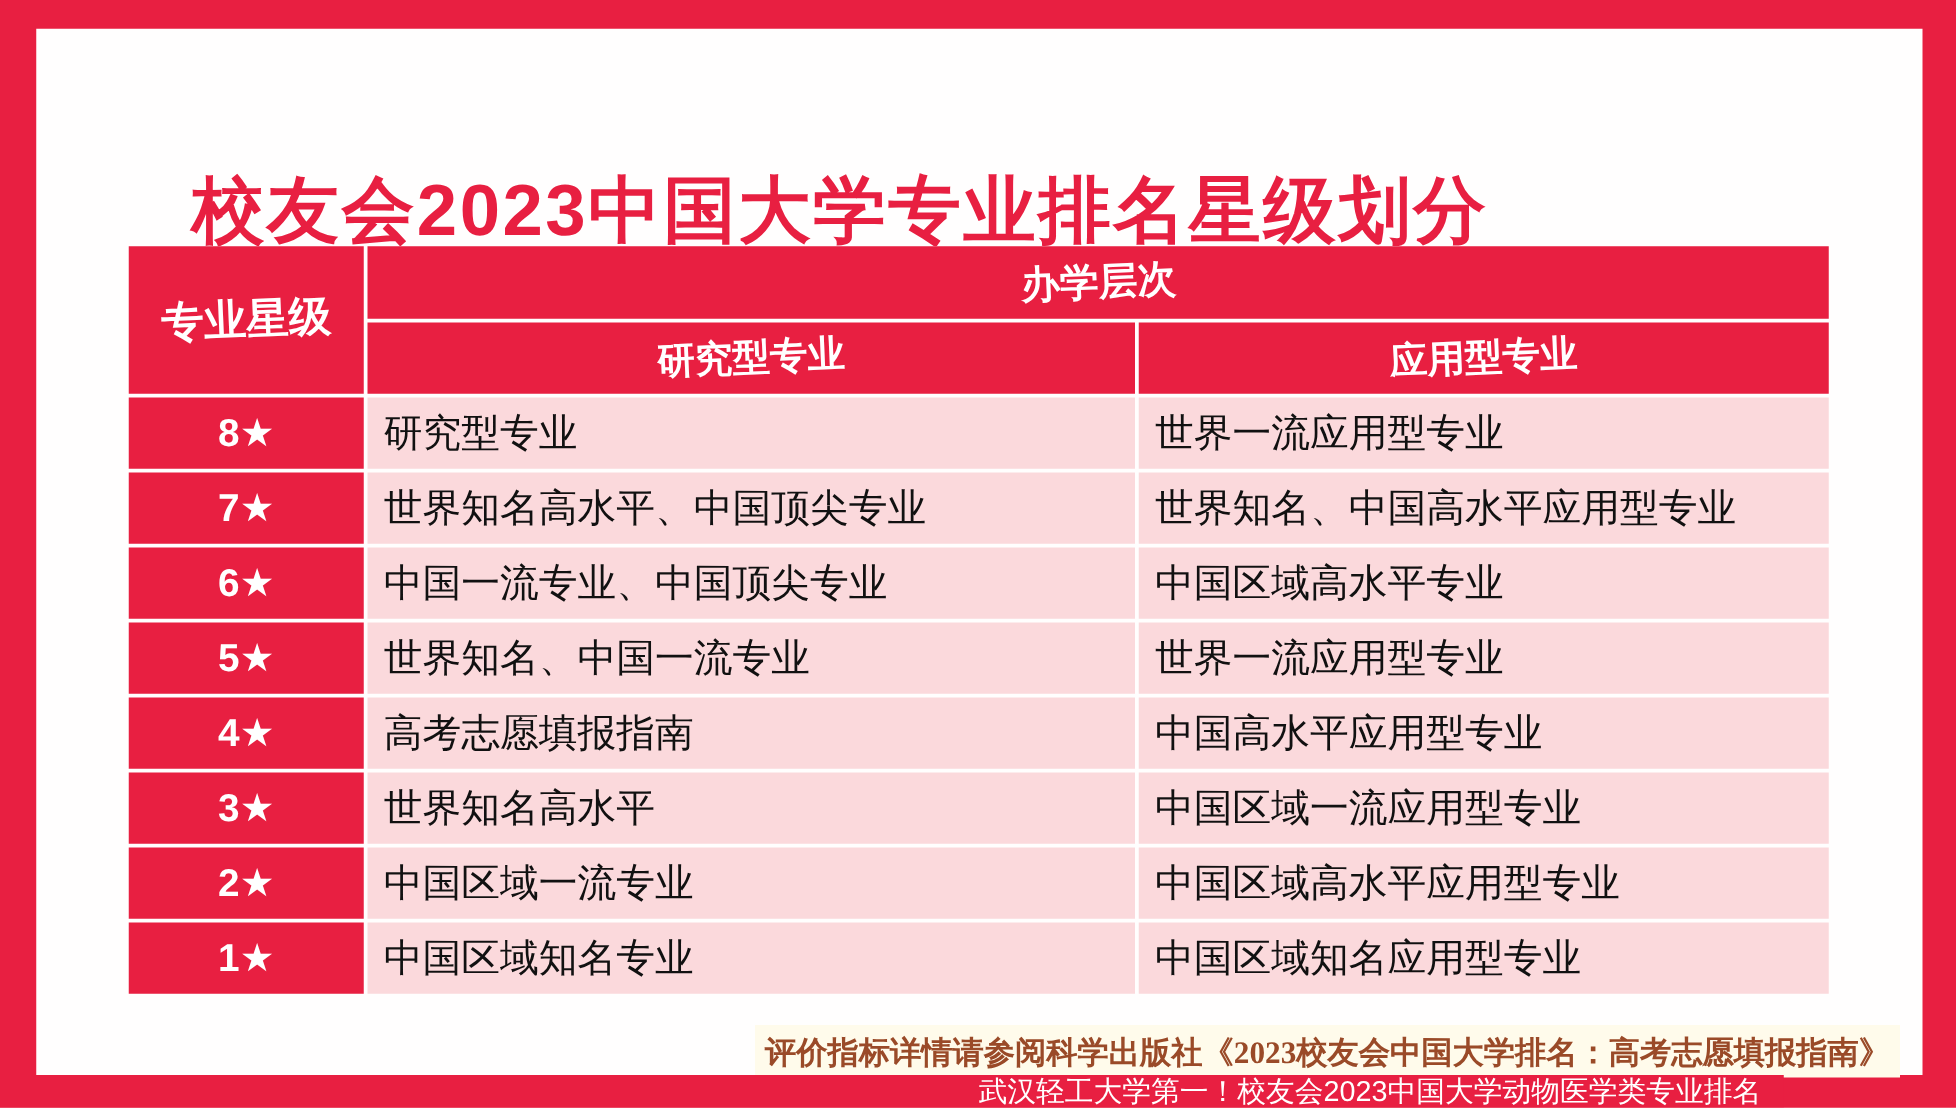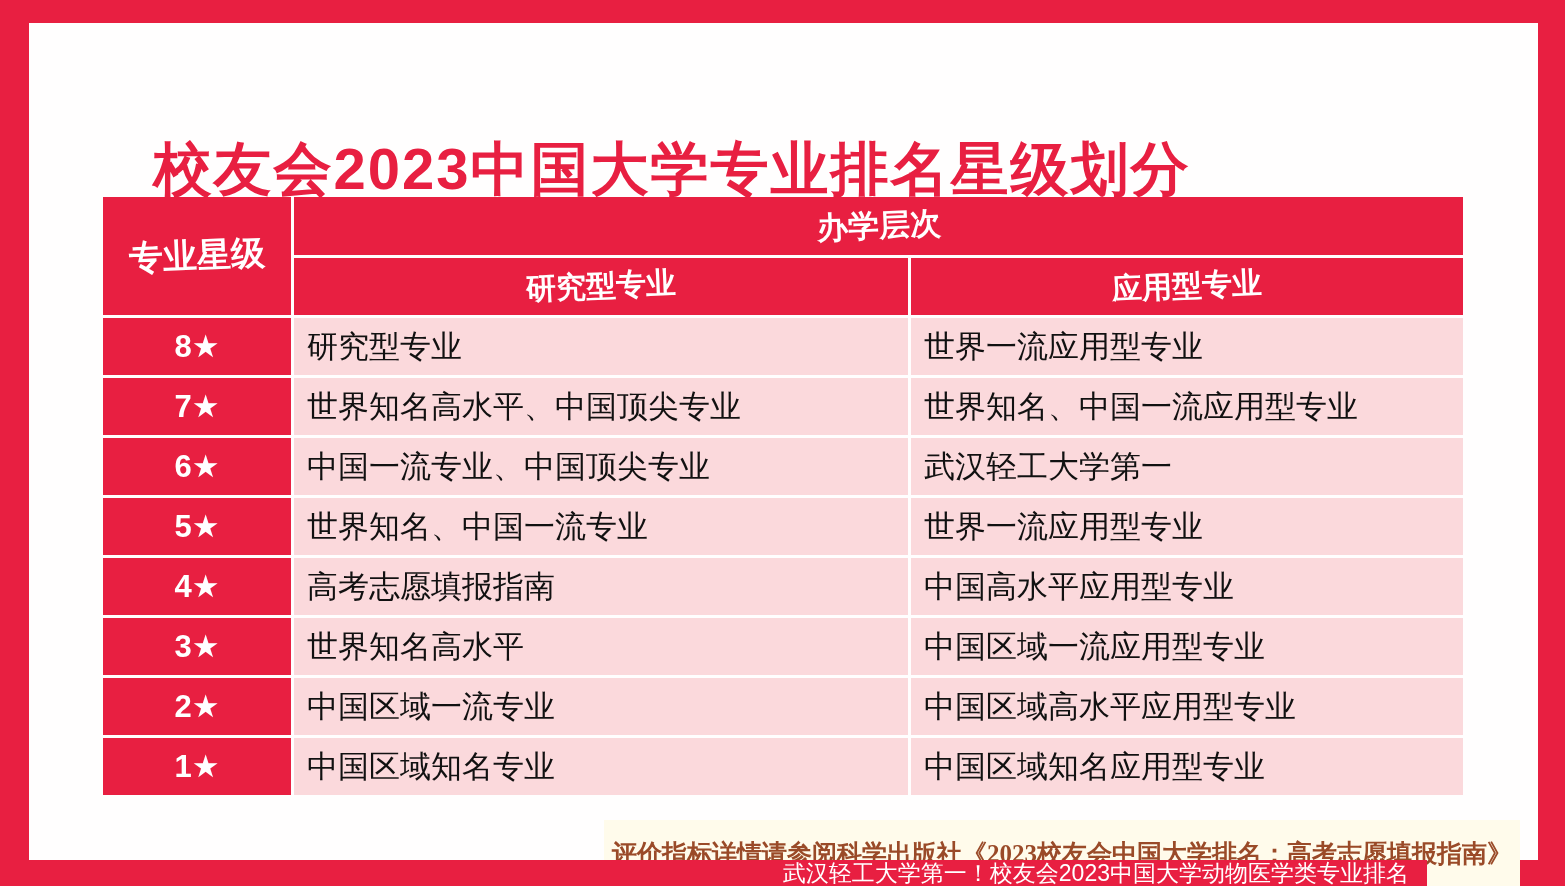--- a/index.html
+++ b/index.html
@@ -85,21 +85,21 @@
     color: var(--ink);
     font-size: 31px;
     padding-left: 13px;
   }
   .row { display: contents; }
   .footnote-box {
     position: absolute;
     top: 820px;
     right: 45px;
     height: 34px;
-    padding: 16px 8px;
+    padding: 4px 8px;
     background: var(--cream);
     display: flex;
     align-items: center;
     margin-left: 48px;
   }
   .footnote-text {
     font-family: "Liberation Serif", "DejaVu Serif", serif;
     font-weight: 700;
     font-size: 25px;
     color: var(--brown);
@@ -138,22 +138,22 @@
     <span class="tilt">办学层次</span>
   </div>
   <div class="cell hcell sub-cell research">
     <span class="tilt">研究型专业</span>
   </div>
   <div class="cell hcell sub-cell applied">
     <span class="tilt">应用型专业</span>
   </div>
 
 <div class="row"><div class="cell star-cell">8★</div><div class="cell data-cell">研究型专业</div><div class="cell data-cell">世界一流应用型专业</div></div>
-    <div class="row"><div class="cell star-cell">7★</div><div class="cell data-cell">世界知名高水平、中国顶尖专业</div><div class="cell data-cell">世界知名、中国一流应用型专业</div></div>
-    <div class="row"><div class="cell star-cell">6★</div><div class="cell data-cell">中国一流专业、中国顶尖专业</div><div class="cell data-cell">武汉轻工大学第一</div></div>
+    <div class="row"><div class="cell star-cell">7★</div><div class="cell data-cell">世界知名高水平、中国顶尖专业</div><div class="cell data-cell">世界知名、中国高水平应用型专业</div></div>
+    <div class="row"><div class="cell star-cell">6★</div><div class="cell data-cell">中国一流专业、中国顶尖专业</div><div class="cell data-cell">中国区域高水平专业</div></div>
     <div class="row"><div class="cell star-cell">5★</div><div class="cell data-cell">世界知名、中国一流专业</div><div class="cell data-cell">世界一流应用型专业</div></div>
     <div class="row"><div class="cell star-cell">4★</div><div class="cell data-cell">高考志愿填报指南</div><div class="cell data-cell">中国高水平应用型专业</div></div>
     <div class="row"><div class="cell star-cell">3★</div><div class="cell data-cell">世界知名高水平</div><div class="cell data-cell">中国区域一流应用型专业</div></div>
     <div class="row"><div class="cell star-cell">2★</div><div class="cell data-cell">中国区域一流专业</div><div class="cell data-cell">中国区域高水平应用型专业</div></div>
     <div class="row"><div class="cell star-cell">1★</div><div class="cell data-cell">中国区域知名专业</div><div class="cell data-cell">中国区域知名应用型专业</div></div>
   </div>
 
 <div class="footnote-box">
   <span class="footnote-text">评价指标详情请参阅科学出版社《2023校友会中国大学排名：高考志愿填报指南》</span>
 </div>

